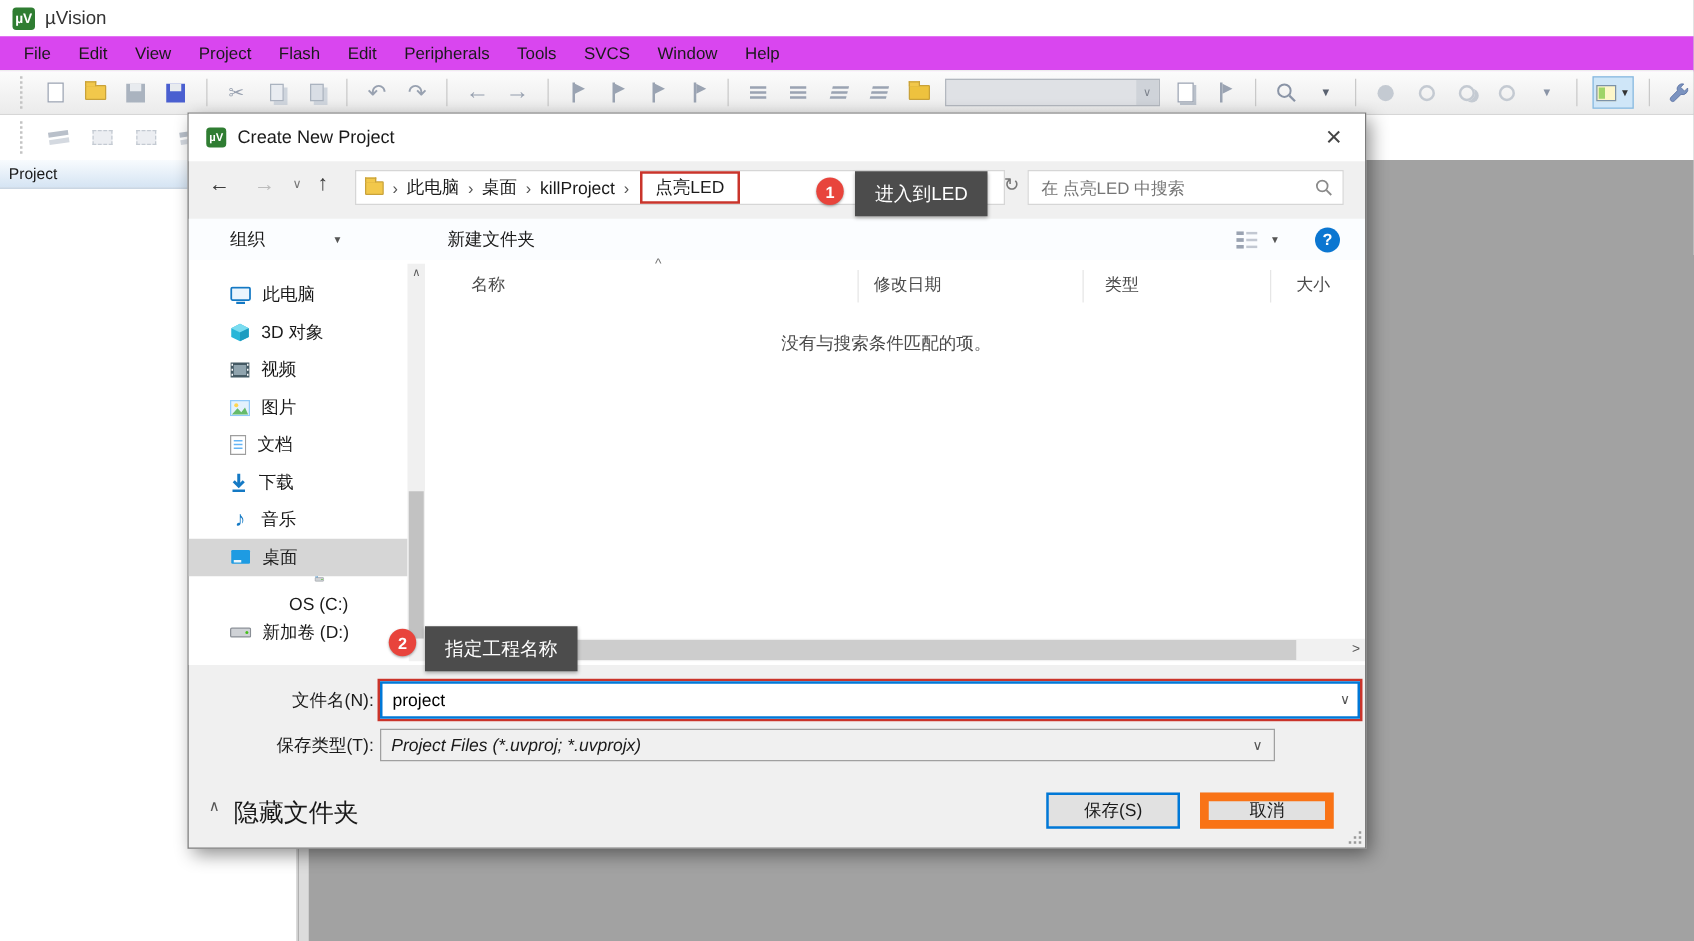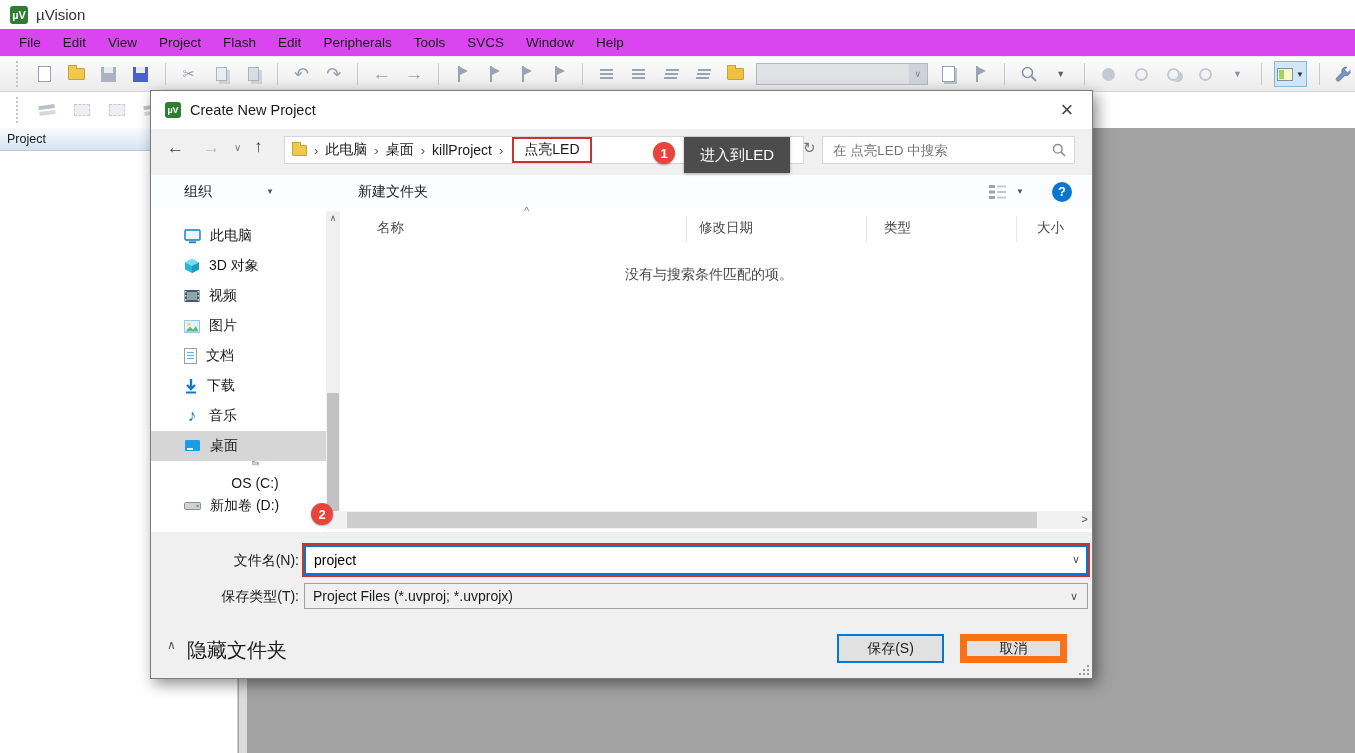--- a/index.html
+++ b/index.html
@@ -66,21 +66,21 @@
   .vsb .thumb{position:absolute;left:1px;top:182px;width:12px;height:118px;background:#c2c2c2;}
   .col-h{position:absolute;top:11px;font-size:13.5px;color:#4a4a4a;}
   .col-sep{position:absolute;top:8px;width:1px;height:26px;background:#e6e6e6;}
   .hsb{position:absolute;left:176px;top:303px;width:765px;height:18px;background:#f1f1f1;}
   .hsb .thumb{position:absolute;left:20px;top:1px;width:690px;height:16px;background:#cdcdcd;}
   .hsb .arr{position:absolute;right:4px;top:2px;font-size:11px;color:#555;}
   .fieldlabel{position:absolute;font-size:14px;color:#1a1a1a;text-align:right;}
   .redwrap{position:absolute;left:151px;top:452px;width:788px;height:34px;border:2px solid #c9342b;background:#fff;}
   .redwrap input{position:absolute;left:0;top:0;width:100%;height:100%;border:2px solid #0078d7;outline:none;font-size:14px;padding:0 24px 0 8px;color:#000;}
   .redwrap .chev{position:absolute;right:8px;top:8px;font-size:11px;color:#555;}
-  .combo{position:absolute;left:153px;top:492px;width:784px;height:26px;background:#f0f0f0;border:1px solid #a0a0a0;display:flex;align-items:center;padding:0 30px 0 8px;font-size:14px;color:#1a1a1a;}
+  .combo{position:absolute;left:153px;top:492px;width:716px;height:26px;background:#f0f0f0;border:1px solid #a0a0a0;display:flex;align-items:center;padding:0 30px 0 8px;font-size:14px;color:#1a1a1a;font-style:italic;}
   .combo .chev{position:absolute;right:9px;top:6px;font-size:11px;color:#555;}
   .btn{position:absolute;top:543px;width:107px;height:29px;background:#e1e1e1;display:flex;align-items:center;justify-content:center;font-size:14px;color:#1a1a1a;}
   .btn.primary{border:2px solid #0078d7;}
   .btn.plain{border:7px solid #f97316;}
   .gripdots{position:absolute;right:3px;bottom:3px;width:10px;height:10px;}
   .gripdots i{position:absolute;width:2px;height:2px;background:#9a9a9a;}
 
   
   .numcirc{position:absolute;width:22px;height:22px;border-radius:50%;background:#e8443c;color:#fff;font-size:13px;font-weight:bold;display:flex;align-items:center;justify-content:center;box-shadow:0 1px 2px rgba(0,0,0,.35);z-index:6;}
   .tip{position:absolute;background:#4c4c4c;color:#fff;font-size:15px;display:flex;align-items:center;padding:0 16px;z-index:6;box-shadow:0 1px 3px rgba(0,0,0,.3);}
@@ -410,20 +410,21 @@
 
       <div class="abs" style="left:190px;top:58px;width:700px;text-align:center;font-size:14px;color:#4a4a4a;padding-left:36px;">没有与搜索条件匹配的项。</div>
 
       <div class="hsb">
         <span class="thumb"></span>
         <span class="arr">&gt;</span>
       </div>
     </div>
 
     <div class="numcirc" style="left:160px;top:412px;">2</div>
+    <div class="tip" style="left:189px;top:410px;height:36px;">指定工程名称</div>
 
     <span class="fieldlabel" style="left:40px;top:461px;width:108px;">文件名(N):</span>
     <div class="redwrap">
       <input value="project" style="">
       <span class="chev">∨</span>
     </div>
 
     <span class="fieldlabel" style="left:28px;top:497px;width:120px;">保存类型(T):</span>
     <div class="combo">
       <span>Project Files (*.uvproj; *.uvprojx)</span>

